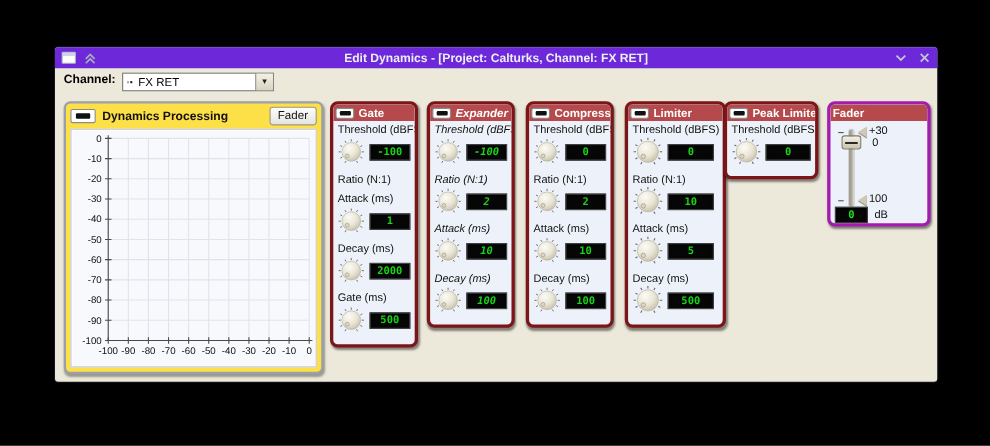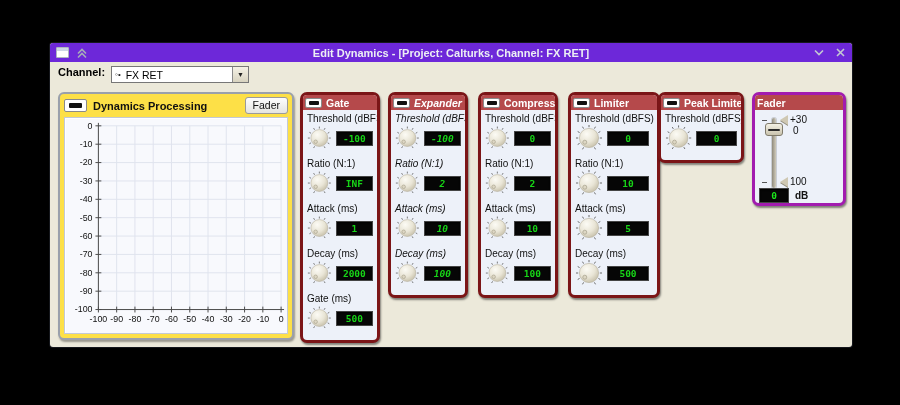--- a/index.html
+++ b/index.html
@@ -68,21 +68,21 @@
     background:linear-gradient(180deg,#f4f1e4,#c9c3ae);border:1px solid #7f7a6b;}
   .f-handle::after{content:"";position:absolute;left:2px;right:2px;top:5px;height:2px;background:#2a2a2a;border-radius:1px;}
   .f-tick{position:absolute;width:5px;height:1px;background:#555;}
   .f-tri{position:absolute;width:0;height:0;border-top:5px solid transparent;border-bottom:5px solid transparent;
     border-right:8px solid #cfc8b3;filter:drop-shadow(0 1px 0 #8f8a7a);}
   .f-lab{position:absolute;font-size:10px;color:#111;line-height:10px;}
   .f-led-row{position:absolute;left:4px;top:78px;display:flex;align-items:center;gap:6px;}
   .f-led{width:30px;height:15px;background:#060606;border:1px solid #444;box-shadow:inset 0 1px 2px #000;
     color:#1be41b;font-family:"DejaVu Sans Mono",monospace;font-size:9.5px;font-weight:bold;
     text-align:center;line-height:13px;}
-  .f-unit{font-size:10px;font-weight:bold;color:#111;}
+  .f-unit{font-size:10px;font-weight:normal;color:#111;}
 </style>
 </head>
 <body>
 
 <svg width="0" height="0" style="position:absolute">
   <defs>
     <radialGradient id="kg" cx="38%" cy="30%" r="78%">
       <stop offset="0" stop-color="#fcfbf5"></stop>
       <stop offset="0.55" stop-color="#e9e5d6"></stop>
       <stop offset="1" stop-color="#c2bba4"></stop>
@@ -227,38 +227,20 @@
                 <line x1="19.4" y1="3.6" x2="20.5" y2="1.7" stroke="#6b6b6b" stroke-width="1"></line>
                 <line x1="23.4" y1="7.6" x2="25.3" y2="6.5" stroke="#6b6b6b" stroke-width="1"></line>
     <circle cx="14" cy="13" r="9.6" fill="url(#kg)" stroke="#b3ac99" stroke-width="0.6"></circle>
     <circle cx="9.8" cy="17.2" r="2" fill="#ddd7c4" stroke="#a49d89" stroke-width="0.7"></circle>
   </svg>
         <span class="led">-100</span>
       </div>
     </div>
     <div class="param">
       <div class="param-label">Ratio (N:1)</div>
-      <div class="param-row">
-        <svg class="knob" width="28" height="27" viewBox="0 0 28 27">
-    <line x1="24.8" y1="13.0" x2="27.0" y2="13.0" stroke="#6b6b6b" stroke-width="1"></line>
-                <line x1="23.4" y1="18.4" x2="25.3" y2="19.5" stroke="#6b6b6b" stroke-width="1"></line>
-                <line x1="19.4" y1="22.4" x2="20.5" y2="24.3" stroke="#6b6b6b" stroke-width="1"></line>
-                <line x1="8.6" y1="22.4" x2="7.5" y2="24.3" stroke="#6b6b6b" stroke-width="1"></line>
-                <line x1="4.6" y1="18.4" x2="2.7" y2="19.5" stroke="#6b6b6b" stroke-width="1"></line>
-                <line x1="3.2" y1="13.0" x2="1.0" y2="13.0" stroke="#6b6b6b" stroke-width="1"></line>
-                <line x1="4.6" y1="7.6" x2="2.7" y2="6.5" stroke="#6b6b6b" stroke-width="1"></line>
-                <line x1="8.6" y1="3.6" x2="7.5" y2="1.7" stroke="#6b6b6b" stroke-width="1"></line>
-                <line x1="14.0" y1="2.2" x2="14.0" y2="0.0" stroke="#6b6b6b" stroke-width="1"></line>
-                <line x1="19.4" y1="3.6" x2="20.5" y2="1.7" stroke="#6b6b6b" stroke-width="1"></line>
-                <line x1="23.4" y1="7.6" x2="25.3" y2="6.5" stroke="#6b6b6b" stroke-width="1"></line>
-    <circle cx="14" cy="13" r="9.6" fill="url(#kg)" stroke="#b3ac99" stroke-width="0.6"></circle>
-    <circle cx="9.8" cy="17.2" r="2" fill="#ddd7c4" stroke="#a49d89" stroke-width="0.7"></circle>
-  </svg>
-        <span class="led">INF</span>
-      </div>
     </div>
     <div class="param">
       <div class="param-label">Attack (ms)</div>
       <div class="param-row">
         <svg class="knob" width="28" height="27" viewBox="0 0 28 27">
     <line x1="24.8" y1="13.0" x2="27.0" y2="13.0" stroke="#6b6b6b" stroke-width="1"></line>
                 <line x1="23.4" y1="18.4" x2="25.3" y2="19.5" stroke="#6b6b6b" stroke-width="1"></line>
                 <line x1="19.4" y1="22.4" x2="20.5" y2="24.3" stroke="#6b6b6b" stroke-width="1"></line>
                 <line x1="8.6" y1="22.4" x2="7.5" y2="24.3" stroke="#6b6b6b" stroke-width="1"></line>
                 <line x1="4.6" y1="18.4" x2="2.7" y2="19.5" stroke="#6b6b6b" stroke-width="1"></line>

